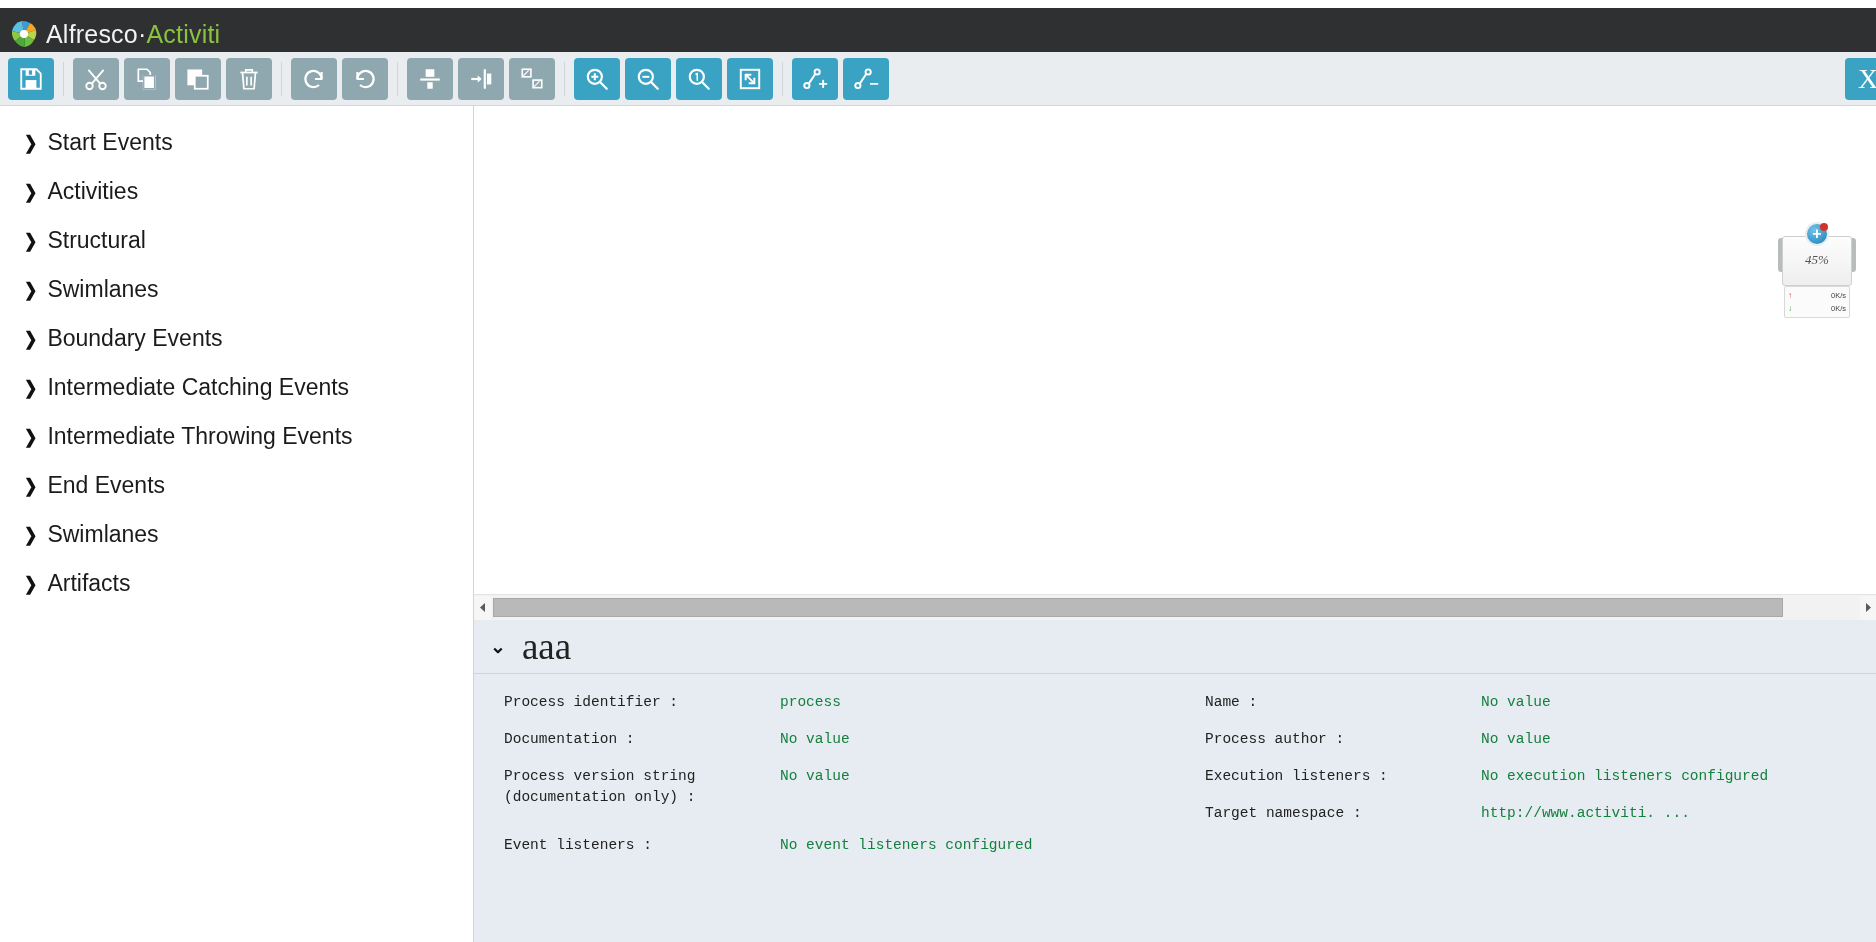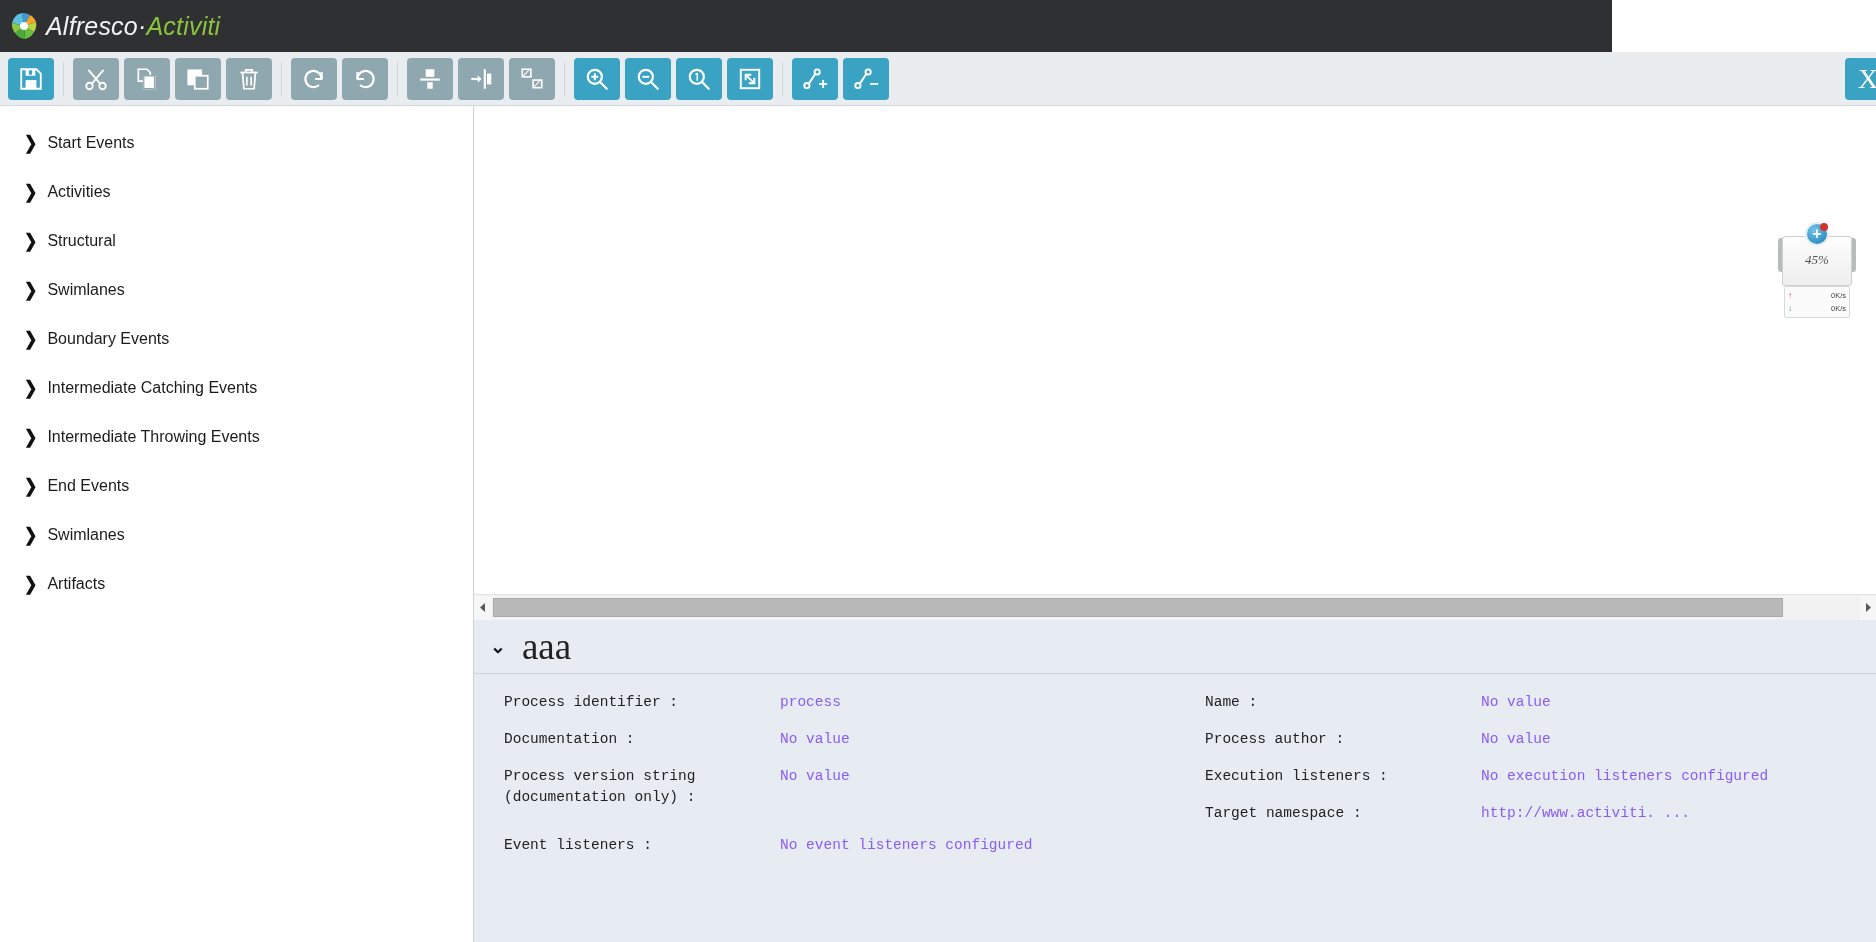--- a/index.html
+++ b/index.html
@@ -6,24 +6,24 @@
   html, body {
     margin: 0; padding: 0;
     width: 1876px; height: 942px;
     overflow: hidden;
     background: #ffffff;
     font-family: "Liberation Sans", sans-serif;
   }
 
   
   #brandbar {
-    position: absolute; left: 0; top: 0;
-    width: 1612px; height: 52px;
+    position: absolute; left: 0; top: 8px;
+    width: 1876px; height: 52px;
     background: #2e3032;
-    display: flex; align-items: center; font-style: italic;
+    display: flex; align-items: center;
   }
   #logo-wrap { display: flex; align-items: center; margin-left: 9px; }
   #logo-mark { width: 30px; height: 30px; position: relative; }
   #logo-text { margin-left: 7px; font-size: 25px; letter-spacing: .2px; }
   .logo-alfresco { color: #f2f2f2; }
   .logo-dot { color: #f2f2f2; font-size: 25px; }
   .logo-activiti { color: #8bc33f; }
 
   
   #toolbar {
@@ -72,21 +72,21 @@
     display: flex; align-items: center;
     height: 49px;
     padding-left: 24px;
     cursor: pointer;
   }
   .pal-chev {
     color: #111; font-size: 16px; font-weight: bold;
     margin-right: 10px; line-height: 1;
     transform: scaleY(1.15);
   }
-  .pal-label { font-size: 16px; color: #1b1b1b; }
+  .pal-label { font-size: 23px; color: #1b1b1b; }
 
   
   #canvas-wrap {
     position: absolute; left: 473px; top: 106px;
     width: 1403px; height: 514px;
     background: #ffffff;
     border-left: 1px solid #cdd5d9;
   }
   #canvas {
     position: absolute; left: 0; top: 0; right: 0; bottom: 26px;
@@ -147,21 +147,21 @@
   }
   .prop-col { width: 50%; padding-left: 30px; }
   .prop-row {
     display: flex;
     margin-bottom: 16px;
     font-size: 14.5px;
     color: #222;
     line-height: 1.45;
   }
   .prop-key { width: 286px; flex: none; padding-right: 8px; }
-  .prop-val { flex: 1 1 auto; color: #8b5cf6; }
+  .prop-val { flex: 1 1 auto; color: #15803d; }
   .prop-row.spacer-row { margin-top: 27px; align-items: flex-end; }
   .prop-col.left .prop-key { width: 276px; }
   .prop-col.right .prop-key { width: 276px; }
 
   
   #widget {
     position: absolute;
     left: 1778px; top: 222px;
     width: 78px; height: 100px;
   }

